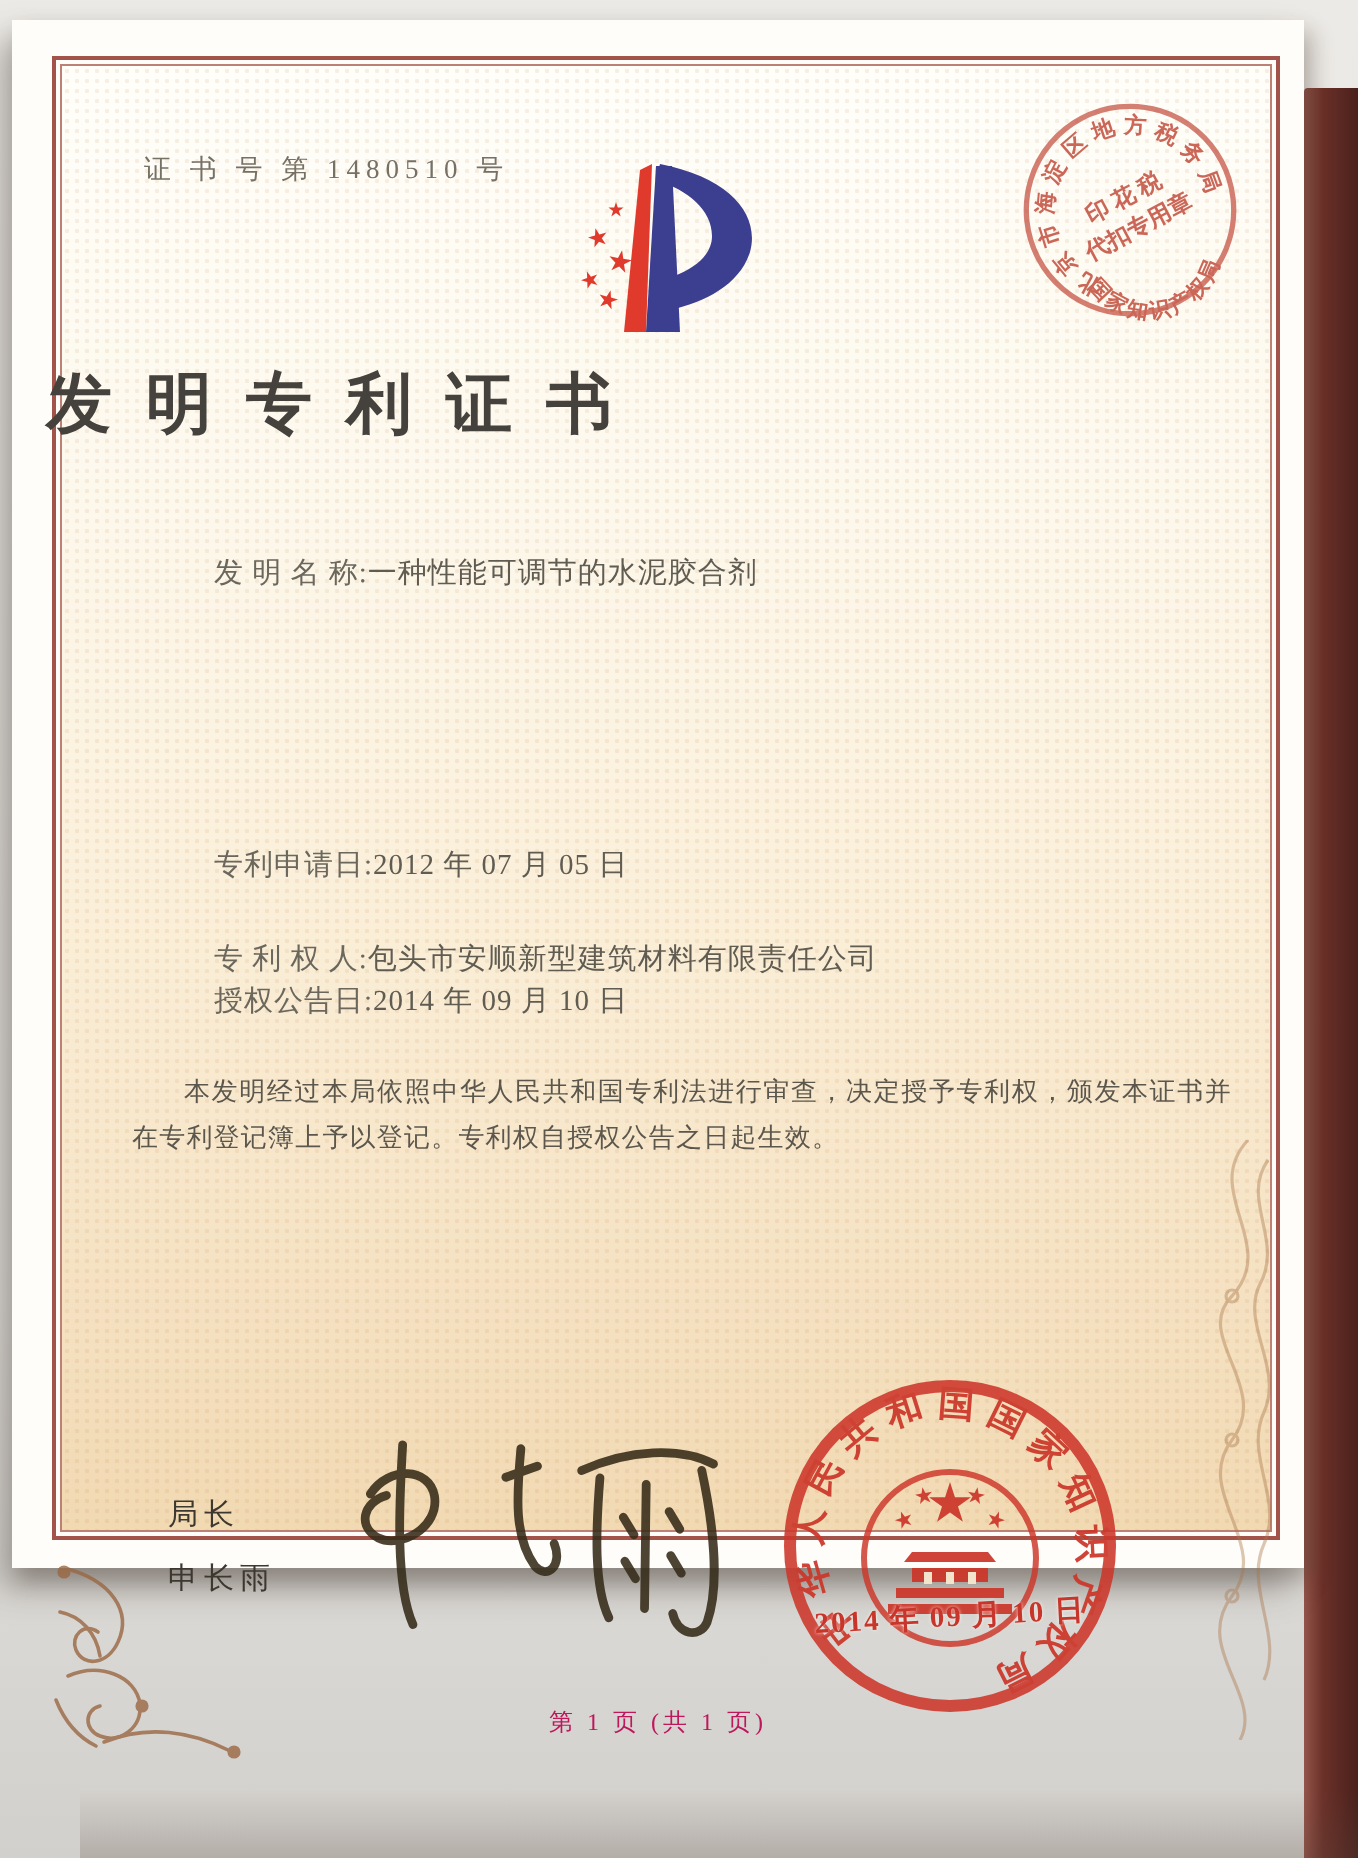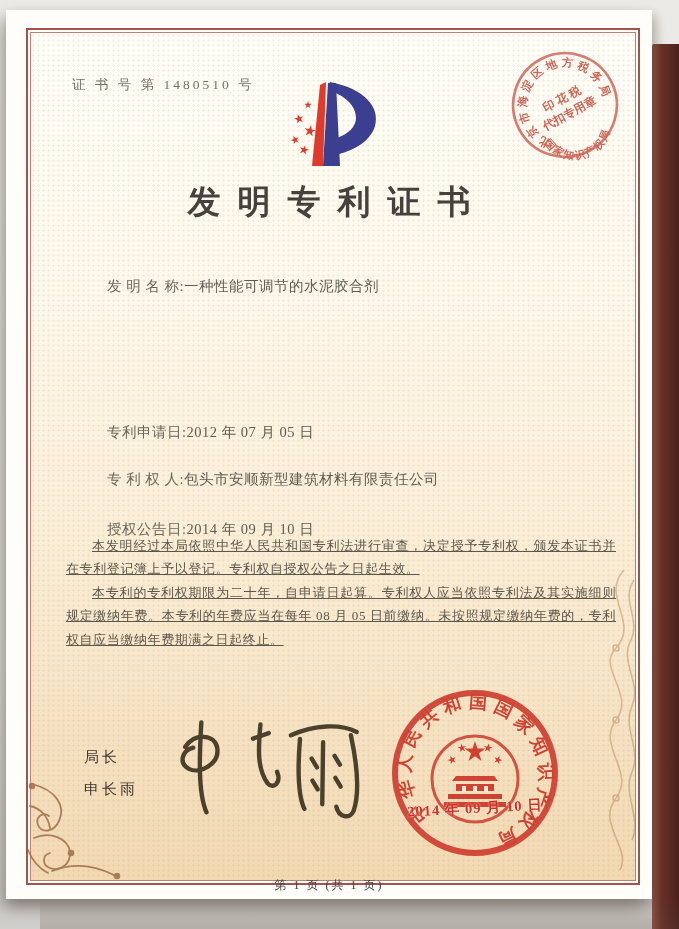--- a/index.html
+++ b/index.html
@@ -18,21 +18,21 @@
     position:absolute;right:0;top:44px;width:27px;height:885px;
     background:linear-gradient(to right,#93544a 0%,#6b3129 35%,#49201b 100%);
     border-radius:2px 0 0 0;
   }
   .book-edge-bottom{
     position:absolute;right:0;bottom:0;height:34px;left:40px;
     background:linear-gradient(180deg,rgba(90,70,60,0) 0%,rgba(90,70,60,.25) 100%);
   }
   
   .sheet{
-    position:absolute;left:6px;top:10px;width:646px;height:889px;
+    position:absolute;left:6px;top:10px;width:646px;height:774px;
     background:#fefdfa;
     box-shadow:-7px 10px 16px rgba(70,62,55,.38), 4px 6px 10px rgba(70,50,40,.28);
   }
   
   .frame{
     position:absolute;left:20px;top:18px;right:12px;bottom:14px;
     border:2px solid #a3544a;z-index:1;
   }
   .frame-inner{
     position:absolute;inset:2px;border:1px solid #bc8074;
@@ -45,44 +45,44 @@
   }
   .content{position:absolute;inset:0;z-index:2;}
 
   .cert-number{
     position:absolute;left:66px;top:66px;
     font-size:13.5px;letter-spacing:3px;color:#767065;white-space:pre;
   }
   .tax-stamp{position:absolute;left:498px;top:34px;width:122px;height:122px;opacity:.85;mix-blend-mode:multiply;}
   .sipo-logo{position:absolute;left:262px;top:66px;width:142px;height:112px;}
   .title{
-    position:absolute;left:0;right:0;top:170px;text-align:center;
+    position:absolute;left:0;right:0;top:170px;text-align:left;
     font-size:33px;font-weight:bold;color:#45423d;letter-spacing:17px;padding-left:17px;
   }
   .field-row{
     position:absolute;left:68px;font-size:14.5px;color:#6b675d;white-space:pre;letter-spacing:.5px;font-family:Liberation Serif, serif;
   }
   .field-row .value{color:#605c52;}
   .body-text{
     position:absolute;left:60px;top:524px;width:550px;
-    font-size:13px;line-height:23.4px;color:#5c574d;text-align:justify;letter-spacing:.6px;text-decoration:underline;
+    font-size:13px;line-height:23.4px;color:#5c574d;text-align:justify;letter-spacing:.6px;
   }
   .body-text p{margin:0;text-indent:2em;}
   .director-title{position:absolute;left:78px;top:738px;font-size:15px;letter-spacing:3px;color:#3c372f;}
   .director-name{position:absolute;left:78px;top:770px;font-size:15px;letter-spacing:3px;color:#3c372f;}
   .signature{position:absolute;left:158px;top:698px;width:215px;height:122px;transform:rotate(-2deg);}
   .seal{position:absolute;left:382px;top:676px;width:174px;height:174px;opacity:.93;mix-blend-mode:multiply;}
   .seal-date{
     position:absolute;left:374px;top:789px;width:190px;text-align:center;
     font-size:14.5px;font-weight:bold;color:#c8352a;letter-spacing:1px;transform:rotate(-3deg);
     text-shadow:0 0 2px rgba(255,248,240,.8);z-index:3;white-space:pre;
   }
   .page-footer{
     position:absolute;left:0;right:0;top:843px;text-align:center;
-    font-size:12px;color:#404040;letter-spacing:2px;white-space:pre;margin-top:24px;
+    font-size:12px;color:#be185d;letter-spacing:2px;white-space:pre;
   }
   .corner-ornament{position:absolute;left:16px;top:766px;width:115px;height:105px;opacity:.8;}
   .lace-ornament{position:absolute;right:8px;top:560px;width:64px;height:300px;opacity:.4;}
 </style>
 </head>
 <body>
 
 <div class="stage">
 
   <div class="book-edge"></div>
@@ -131,27 +131,26 @@
 
       <div class="field-row" style="top:250px">
         <span>发 明 名 称:</span><span class="value">一种性能可调节的水泥胶合剂</span>
       </div>
       <div class="field-row" style="top:396px">
         <span>专利申请日:</span><span class="value">2012 年 07 月 05 日</span>
       </div>
       <div class="field-row" style="top:443px">
         <span>专 利 权 人:</span><span class="value">包头市安顺新型建筑材料有限责任公司</span>
       </div>
-      <div class="field-row" style="top:493px">
+      <div class="field-row" style="top:464px">
         <span>授权公告日:</span><span class="value">2014 年 09 月 10 日</span>
       </div>
 
       <div class="body-text">
         <p>本发明经过本局依照中华人民共和国专利法进行审查，决定授予专利权，颁发本证书并在专利登记簿上予以登记。专利权自授权公告之日起生效。</p>
-        <p>本专利的专利权期限为二十年，自申请日起算。专利权人应当依照专利法及其实施细则规定缴纳年费。本专利的年费应当在每年 08 月 05 日前缴纳。未按照规定缴纳年费的，专利权自应当缴纳年费期满之日起终止。</p>
       </div>
 
       <div class="director-title">局长</div>
       <div class="director-name">申长雨</div>
 
       <svg class="signature" viewBox="0 0 215 122">
         <g fill="none" stroke="#352b18" stroke-width="4.4" stroke-linecap="round" stroke-linejoin="round" opacity=".88">
           <path d="M22,36 C32,22 52,24 54,38 C56,54 36,64 25,58 C15,52 18,40 30,37"></path>
           <path d="M39,12 C36,44 33,82 41,102"></path>
           <path d="M90,30 L106,25"></path>

